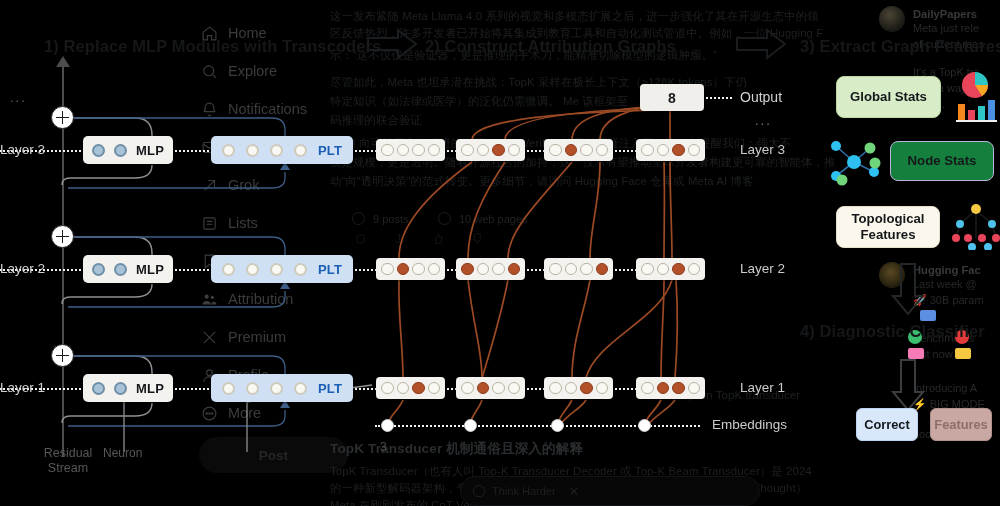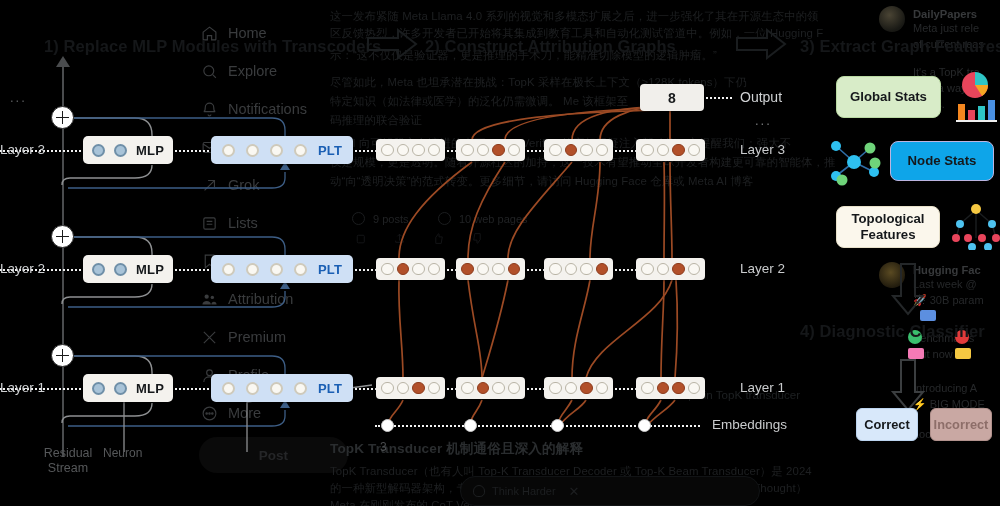--- a/index.html
+++ b/index.html
@@ -88,21 +88,21 @@
   
   .obox { position:absolute; width:64px; height:27px; border-radius:4px; background:#f1efeb;
           display:flex; align-items:center; justify-content:center; font-size:14px; font-weight:700; color:#16181a;
           box-shadow:0 1px 3px rgba(0,0,0,.5); }
   .emb-dot { position:absolute; width:13px; height:13px; border-radius:50%; background:#fff; border:1.5px solid #c9c9c9; }
 
   
   .fcard { position:absolute; border-radius:8px; display:flex; align-items:center; justify-content:center; text-align:center;
            font-size:13.2px; font-weight:700; color:#15181b; line-height:16px; padding:4px 8px; }
   .fcard.green { background:#d8ecc8; border:1px solid #b9d9a2; }
-  .fcard.purple{ background:#0ea5e9; border:1px solid #bcb4e0; }
+  .fcard.purple{ background:#15803d; border:1px solid #bcb4e0; }
   .fcard.cream { background:#fbf7ec; border:1px solid #e7e0c9; }
 
   
   .verdict { position:absolute; width:62px; height:33px; border-radius:6px; display:flex; align-items:center; justify-content:center;
              font-size:12.8px; font-weight:700;margin-left:20px; }
   .verdict.ok  { background:#d8e8fa; border:1px solid #bcd4ef; color:#15181b; }
   .verdict.no  { background:#c9a8a3; border:1px solid #b2928d; color:#8d6e69; }
 
   .dn-arrow { position:absolute; }
   .dn-arrow svg { display:block; }
@@ -588,15 +588,15 @@
         <circle cx="6" cy="38" r="4" fill="#e8455b"></circle>
         <circle cx="18" cy="38" r="4" fill="#e8455b"></circle>
         <circle cx="32" cy="38" r="4" fill="#e8455b"></circle>
         <circle cx="46" cy="38" r="4" fill="#e8455b"></circle>
         <circle cx="22" cy="47" r="4" fill="#4ec3f0"></circle>
         <circle cx="38" cy="47" r="4" fill="#4ec3f0"></circle>
       </svg>
     </div>
 
     <div class="verdict ok" style="left:836px;top:408px">Correct</div>
-    <div class="verdict no" style="left:910px;top:408px">Incorrect</div>
+    <div class="verdict no" style="left:910px;top:408px">Features</div>
   </div>
 </div>
 
 </body></html>

